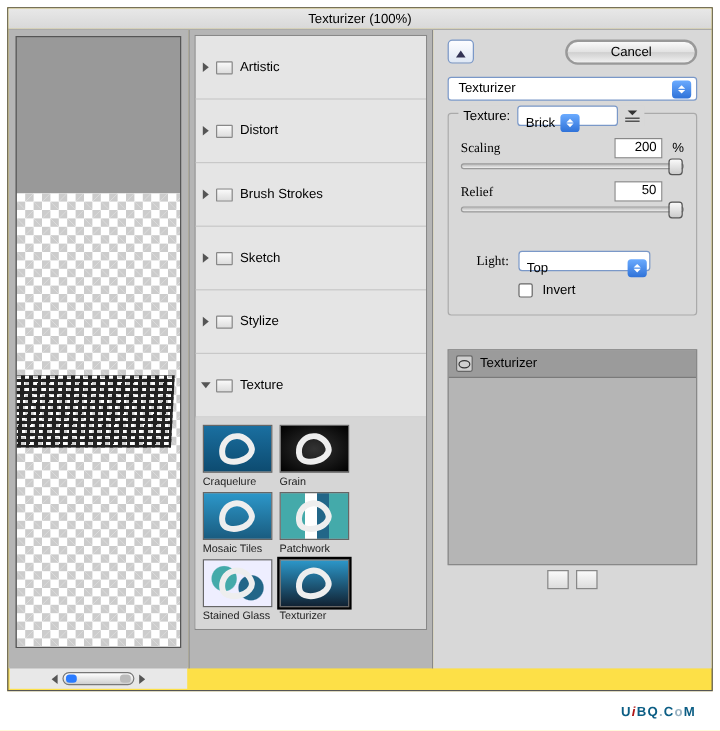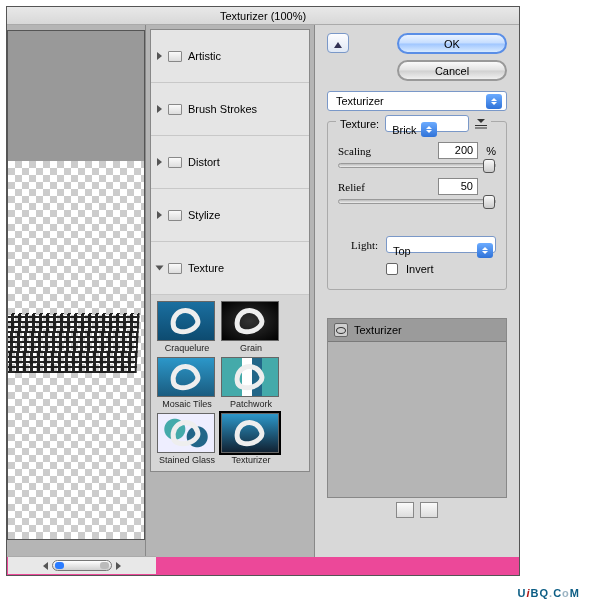--- a/index.html
+++ b/index.html
@@ -1,17 +1,17 @@
 <!DOCTYPE html>
 <html><head>
 <meta charset="utf-8">
 <style>
 * { box-sizing: border-box; margin: 0; padding: 0; font-family: "Lucida Grande", Arial, sans-serif; font-size: 11px; }
 body { width: 600px; height: 609px; background: #fff; overflow: hidden; position: relative; }
-.frame { position: absolute; left: 6px; top: 6px; width: 514px; height: 570px; border: 1px solid #555; background: #ec4899; }
+.frame { position: absolute; left: 6px; top: 6px; width: 588px; height: 570px; border: 1px solid #555; background: #fde047; }
 .titlebar { height: 18px; background: linear-gradient(#e8e8e8,#d8d8d8); border-bottom: 1px solid #aaa; text-align: center; line-height: 18px; }
 .cols { display: flex; height: calc(100% - 36px); }
 .col-preview { width: 150px; position: relative; background: #b5b5b5; display:flex; flex-direction:column; }
 .col-folders { width: 204px; background: #b5b5b5; border-left:1px solid #888; border-right:1px solid #888; padding:4px; }
 .col-settings { flex: 1; background: #d8d8d8; padding: 8px 12px; display:flex; flex-direction:column; }
 .preview-canvas { margin:5px auto 0; width: 138px; height: 510px; border:1px solid #555; background:#999; position:relative; overflow:hidden;}
 .checker { position:absolute; left:0; right:0; top:130px; bottom:0; background-image:
   linear-gradient(45deg,#ccc 25%,transparent 25%),linear-gradient(-45deg,#ccc 25%,transparent 25%),
   linear-gradient(45deg,transparent 75%,#ccc 75%),linear-gradient(-45deg,transparent 75%,#ccc 75%);
   background-size:14px 14px; background-position:0 0,0 7px,7px -7px,-7px 0; background-color:#fff;}
@@ -24,21 +24,21 @@
 .pill::before{left:2px}.pill::after{right:2px;background:#bbb}
 .tri { width:0;height:0;border-top:4px solid transparent;border-bottom:4px solid transparent;}
 .tri.l{border-right:5px solid #555}.tri.r{border-left:5px solid #555}
 
 .folders { background:#e5e5e5; border:1px solid #888; }
 .folder-row { display:flex; align-items:center; gap:6px; padding:20px 6px; border-bottom:1px solid #c8c8c8;}
 .disc { width:0;height:0;border-top:4px solid transparent;border-bottom:4px solid transparent;border-left:5px solid #555;}
 .disc.open{transform:rotate(90deg);}
 .fico { width:14px;height:11px;border:1px solid #888;background:linear-gradient(#fafafa,#ddd);border-radius:1px;}
 .thumbs { display:flex; flex-wrap:wrap; gap:4px; padding:6px; background:#d6d6d6;}
-.thumb { width:60px; text-align:center;}
+.thumb { width:60px; text-align:left;}
 .thumb.sel .tbox{outline:2px solid #000;}
 .tbox { width:58px; height:40px; border:1px solid #666; position:relative; overflow:hidden;}
 .tbox.craq{background:linear-gradient(#1a6fa0,#0d4b70);}
 .tbox.grain{background:radial-gradient(#333,#000);}
 .tbox.mosaic{background:linear-gradient(#2c97c9,#1a5c80);}
 .tbox.patch{background:linear-gradient(90deg,#4aa 0 20px,#fff 20px 30px,#268 30px 40px,#4aa 40px 58px);}
 .tbox.glass{background:radial-gradient(circle at 30% 40%,#4aa 0 10px,transparent 11px),radial-gradient(circle at 70% 60%,#268 0 10px,transparent 11px),#eef;}
 .tbox.texz{background:linear-gradient(#2c97c9,#123);}
 .ring{position:absolute;left:12px;top:6px;width:30px;height:26px;border:5px solid #eee;border-radius:50% 50% 50% 50%/60% 60% 40% 40%;transform:rotate(-15deg);}
 .tlabel{display:block;margin-top:2px;font-size:9px;color:#222;}
@@ -99,26 +99,31 @@
     <div class="col-folders">
       <div class="folders">
         <div class="folder-row">
             <span class="disc"></span>
             <span class="fico"></span>
             <span>Artistic</span>
           </div>
         <div class="folder-row">
             <span class="disc"></span>
             <span class="fico"></span>
+            <span>Distort</span>
+          </div>
+        <div class="folder-row">
+            <span class="disc"></span>
+            <span class="fico"></span>
             <span>Brush Strokes</span>
           </div>
         <div class="folder-row">
             <span class="disc"></span>
             <span class="fico"></span>
-            <span>Distort</span>
+            <span>Sketch</span>
           </div>
         <div class="folder-row">
             <span class="disc"></span>
             <span class="fico"></span>
             <span>Stylize</span>
           </div>
         <div class="folder-row">
             <span class="disc open"></span>
             <span class="fico"></span>
             <span>Texture</span>
@@ -163,23 +168,20 @@
         </div>
       </div>
     </div>
 
     <div class="col-settings">
       <div class="top-btns">
         <div class="sqbtn">
             <span class="tri up"></span>
           </div>
         <div class="btn-stack">
-          <div class="aqua-btn">
-              <span>OK</span>
-            </div>
           <div class="aqua-btn plain">
               <span>Cancel</span>
             </div>
         </div>
       </div>
 
       <div class="big-select">
         <span>Texturizer</span>
         <span class="end-arr">
             <span class="ea u"></span>

